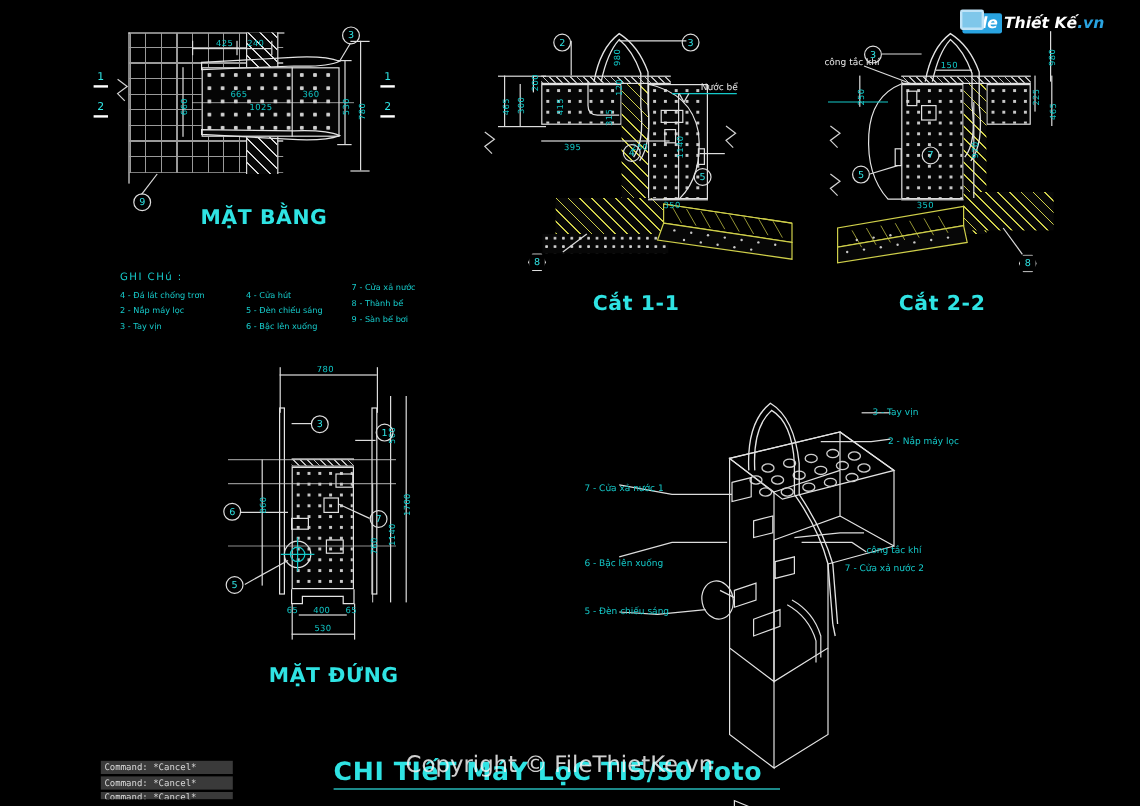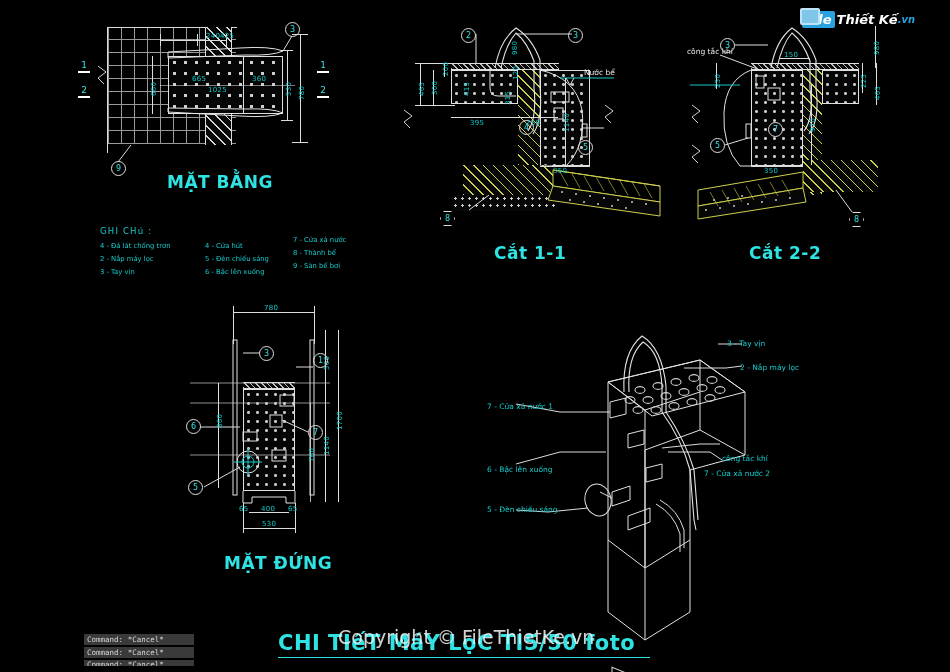--- a/index.html
+++ b/index.html
@@ -50,21 +50,21 @@
   .wm{position:absolute;color:rgba(255,255,255,.82);font-weight:normal;
       white-space:nowrap;pointer-events:none;}
   #wmBottom{left:338px;top:626px;font-size:19px;color:rgba(245,245,245,.85);}
 
   
   #logo{position:absolute;left:802px;top:9px;height:21px;display:flex;align-items:center;}
   #logo .fl{background:#29a3e0;color:#fff;font-size:13px;font-weight:bold;
             font-style:italic;padding:1px 3px;border-radius:2px;line-height:15px;}
   #logo .tk{color:#fff;font-size:13px;font-weight:bold;font-style:italic;
             margin-left:2px;line-height:15px;}
-  #logo .vn{color:#29a3e0;font-size:10px;font-weight:bold;font-style:italic;line-height:15px;}
+  #logo .vn{color:#29a3e0;font-size:13px;font-weight:bold;font-style:italic;line-height:15px;}
   #logo .bk{position:absolute;left:-2px;top:-1px;width:16px;height:13px;
             border:2px solid #bfe3f7;border-radius:2px;background:#7fc7ea;}
 
   
   #cmdwin{position:absolute;left:84px;top:634px;width:110px;}
   #cmdwin .cline{background:#3a3a3a;color:#d8d8d8;font-size:7.5px;
      font-family:"DejaVu Sans Mono","Liberation Mono",monospace;
      padding:1px 3px;margin-bottom:2px;white-space:nowrap;overflow:hidden;}
 
   
@@ -131,21 +131,21 @@
     <div class="ln lnv" style="left:152px;top:56px;height:58px;"></div>
     <div class="ln lnv" style="left:287px;top:50px;height:70px;"></div>
     <div class="ln lnv" style="left:300px;top:34px;height:108px;"></div>
     <div class="ln lnh" style="left:292px;top:34px;width:16px;"></div>
     <div class="ln lnh" style="left:292px;top:142px;width:16px;"></div>
     <div class="ln lnh" style="left:281px;top:50px;width:12px;"></div>
     <div class="ln lnh" style="left:281px;top:120px;width:12px;"></div>
 
     <div class="ln lnh" style="left:160px;top:85px;width:135px;opacity:.55;"></div>
 
-    <span class="dimtxt" style="left:180px;top:33px;margin-left:40px;">425</span>
+    <span class="dimtxt" style="left:180px;top:33px;">425</span>
     <span class="dimtxt" style="left:206px;top:33px;">240</span>
     <span class="dimtxt v" style="left:151px;top:96px;">660</span>
     <span class="dimtxt" style="left:192px;top:76px;">665</span>
     <span class="dimtxt" style="left:252px;top:76px;">360</span>
     <span class="dimtxt" style="left:208px;top:87px;">1025</span>
     <span class="dimtxt v" style="left:286px;top:96px;">530</span>
     <span class="dimtxt v" style="left:299px;top:100px;">780</span>
 
     <div class="bub" style="left:285px;top:22px;">3</div>
     <div class="bub" style="left:111px;top:161px;">9</div>

